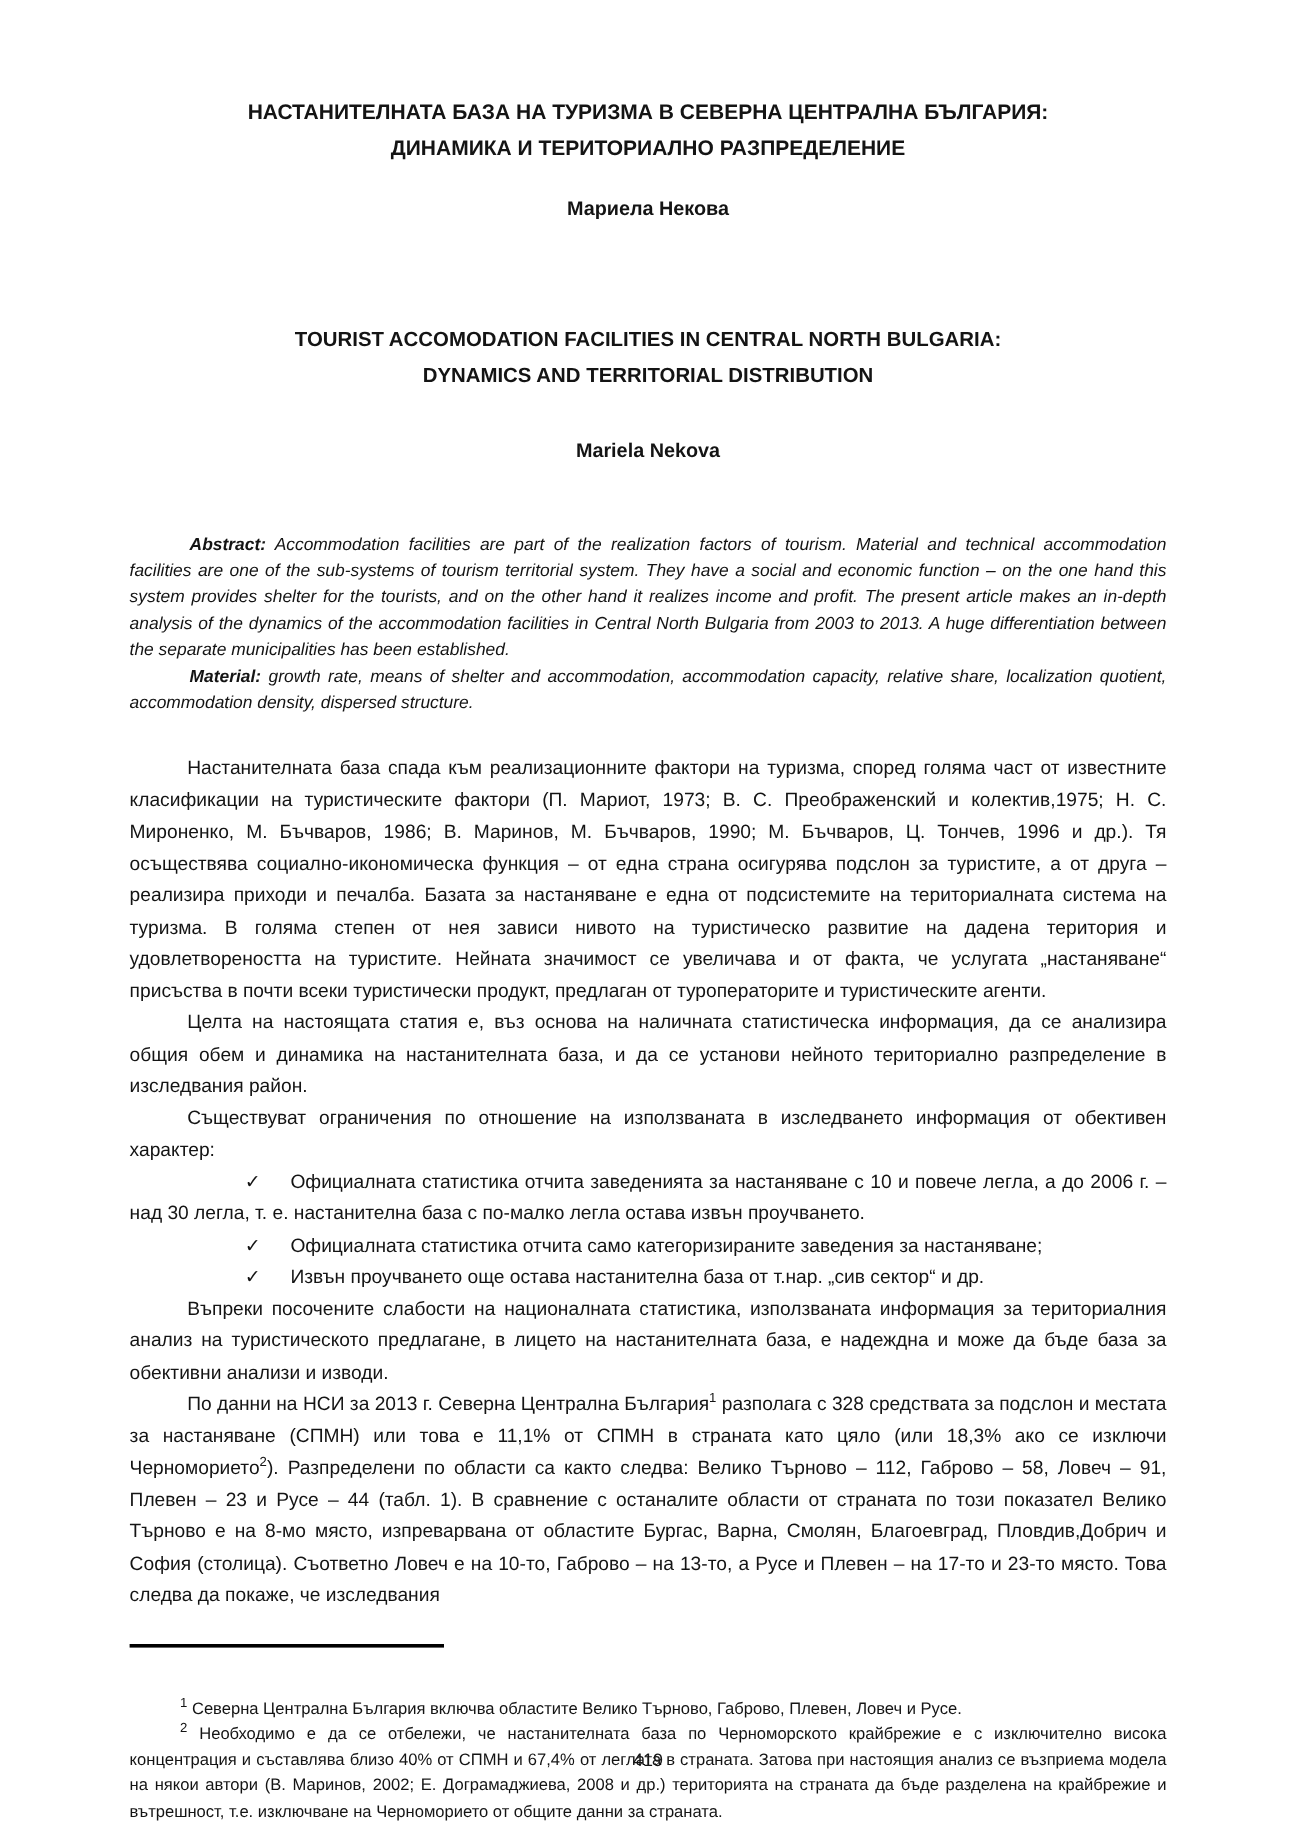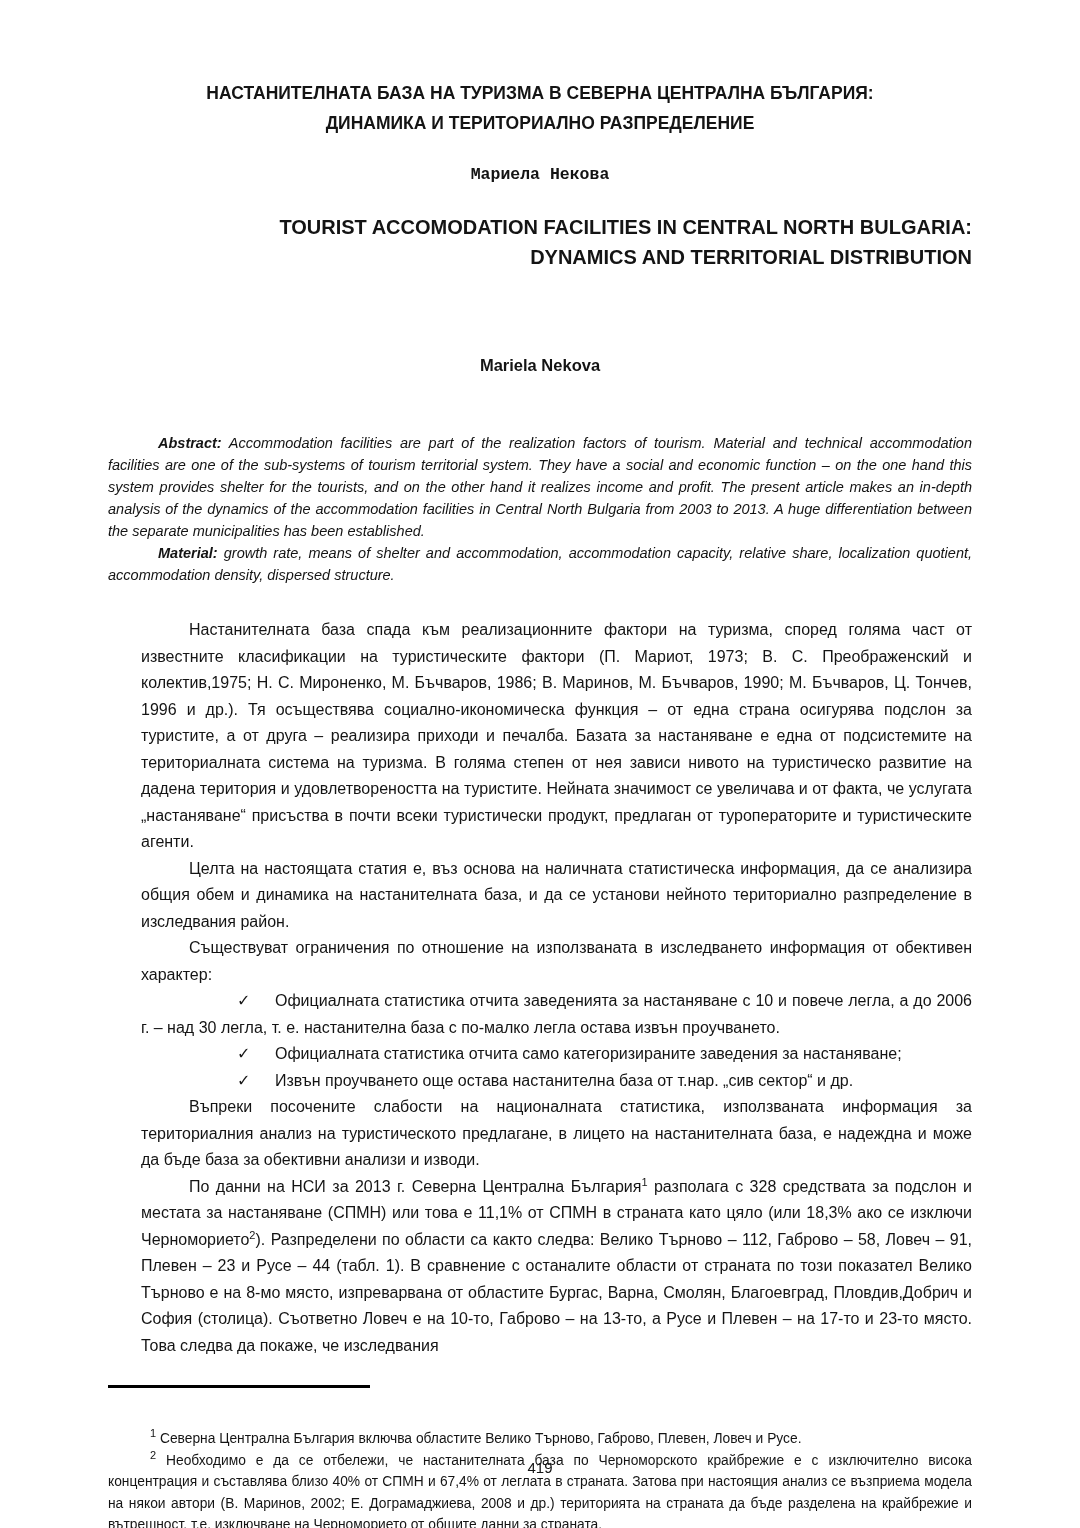--- a/index.html
+++ b/index.html
@@ -21,52 +21,50 @@
     text-align: center;
     font-size: 17.5px;
     font-weight: bold;
     line-height: 30px;
   }
   .author-bg {
     margin-top: 27px;
     text-align: center;
     font-size: 16.5px;
     font-weight: bold;
-    font-family: Liberation Mono, monospace;
   }
   .title-en {
-    margin-top: 28px;
-    text-align: right;
-    font-size: 20px;
+    margin-top: 84px;
+    text-align: center;
+    font-size: 17px;
     font-weight: bold;
     line-height: 30px;
   }
   .author-en {
-    margin-top: 84px;
+    margin-top: 39px;
     text-align: center;
     font-size: 16.5px;
     font-weight: bold;
   }
 
   .abstract-block {
     margin-top: 57px;
     font-style: italic;
     font-size: 14.5px;
     line-height: 22px;
     text-align: justify;
   }
   .abstract-block p { margin: 0; text-indent: 50px; }
   .abstract-block .label { font-weight: bold; }
 
   .body-text {
     margin-top: 31px;
     font-size: 16px;
     line-height: 26.5px;
     text-align: justify;
-    margin-left: 33px;
   }
   .body-text p { margin: 0; text-indent: 48px; }
 
   .bullet .marker {
     display: inline-block;
     width: 86px;
     font-style: normal;
   }
 
   sup.fn-ref {

